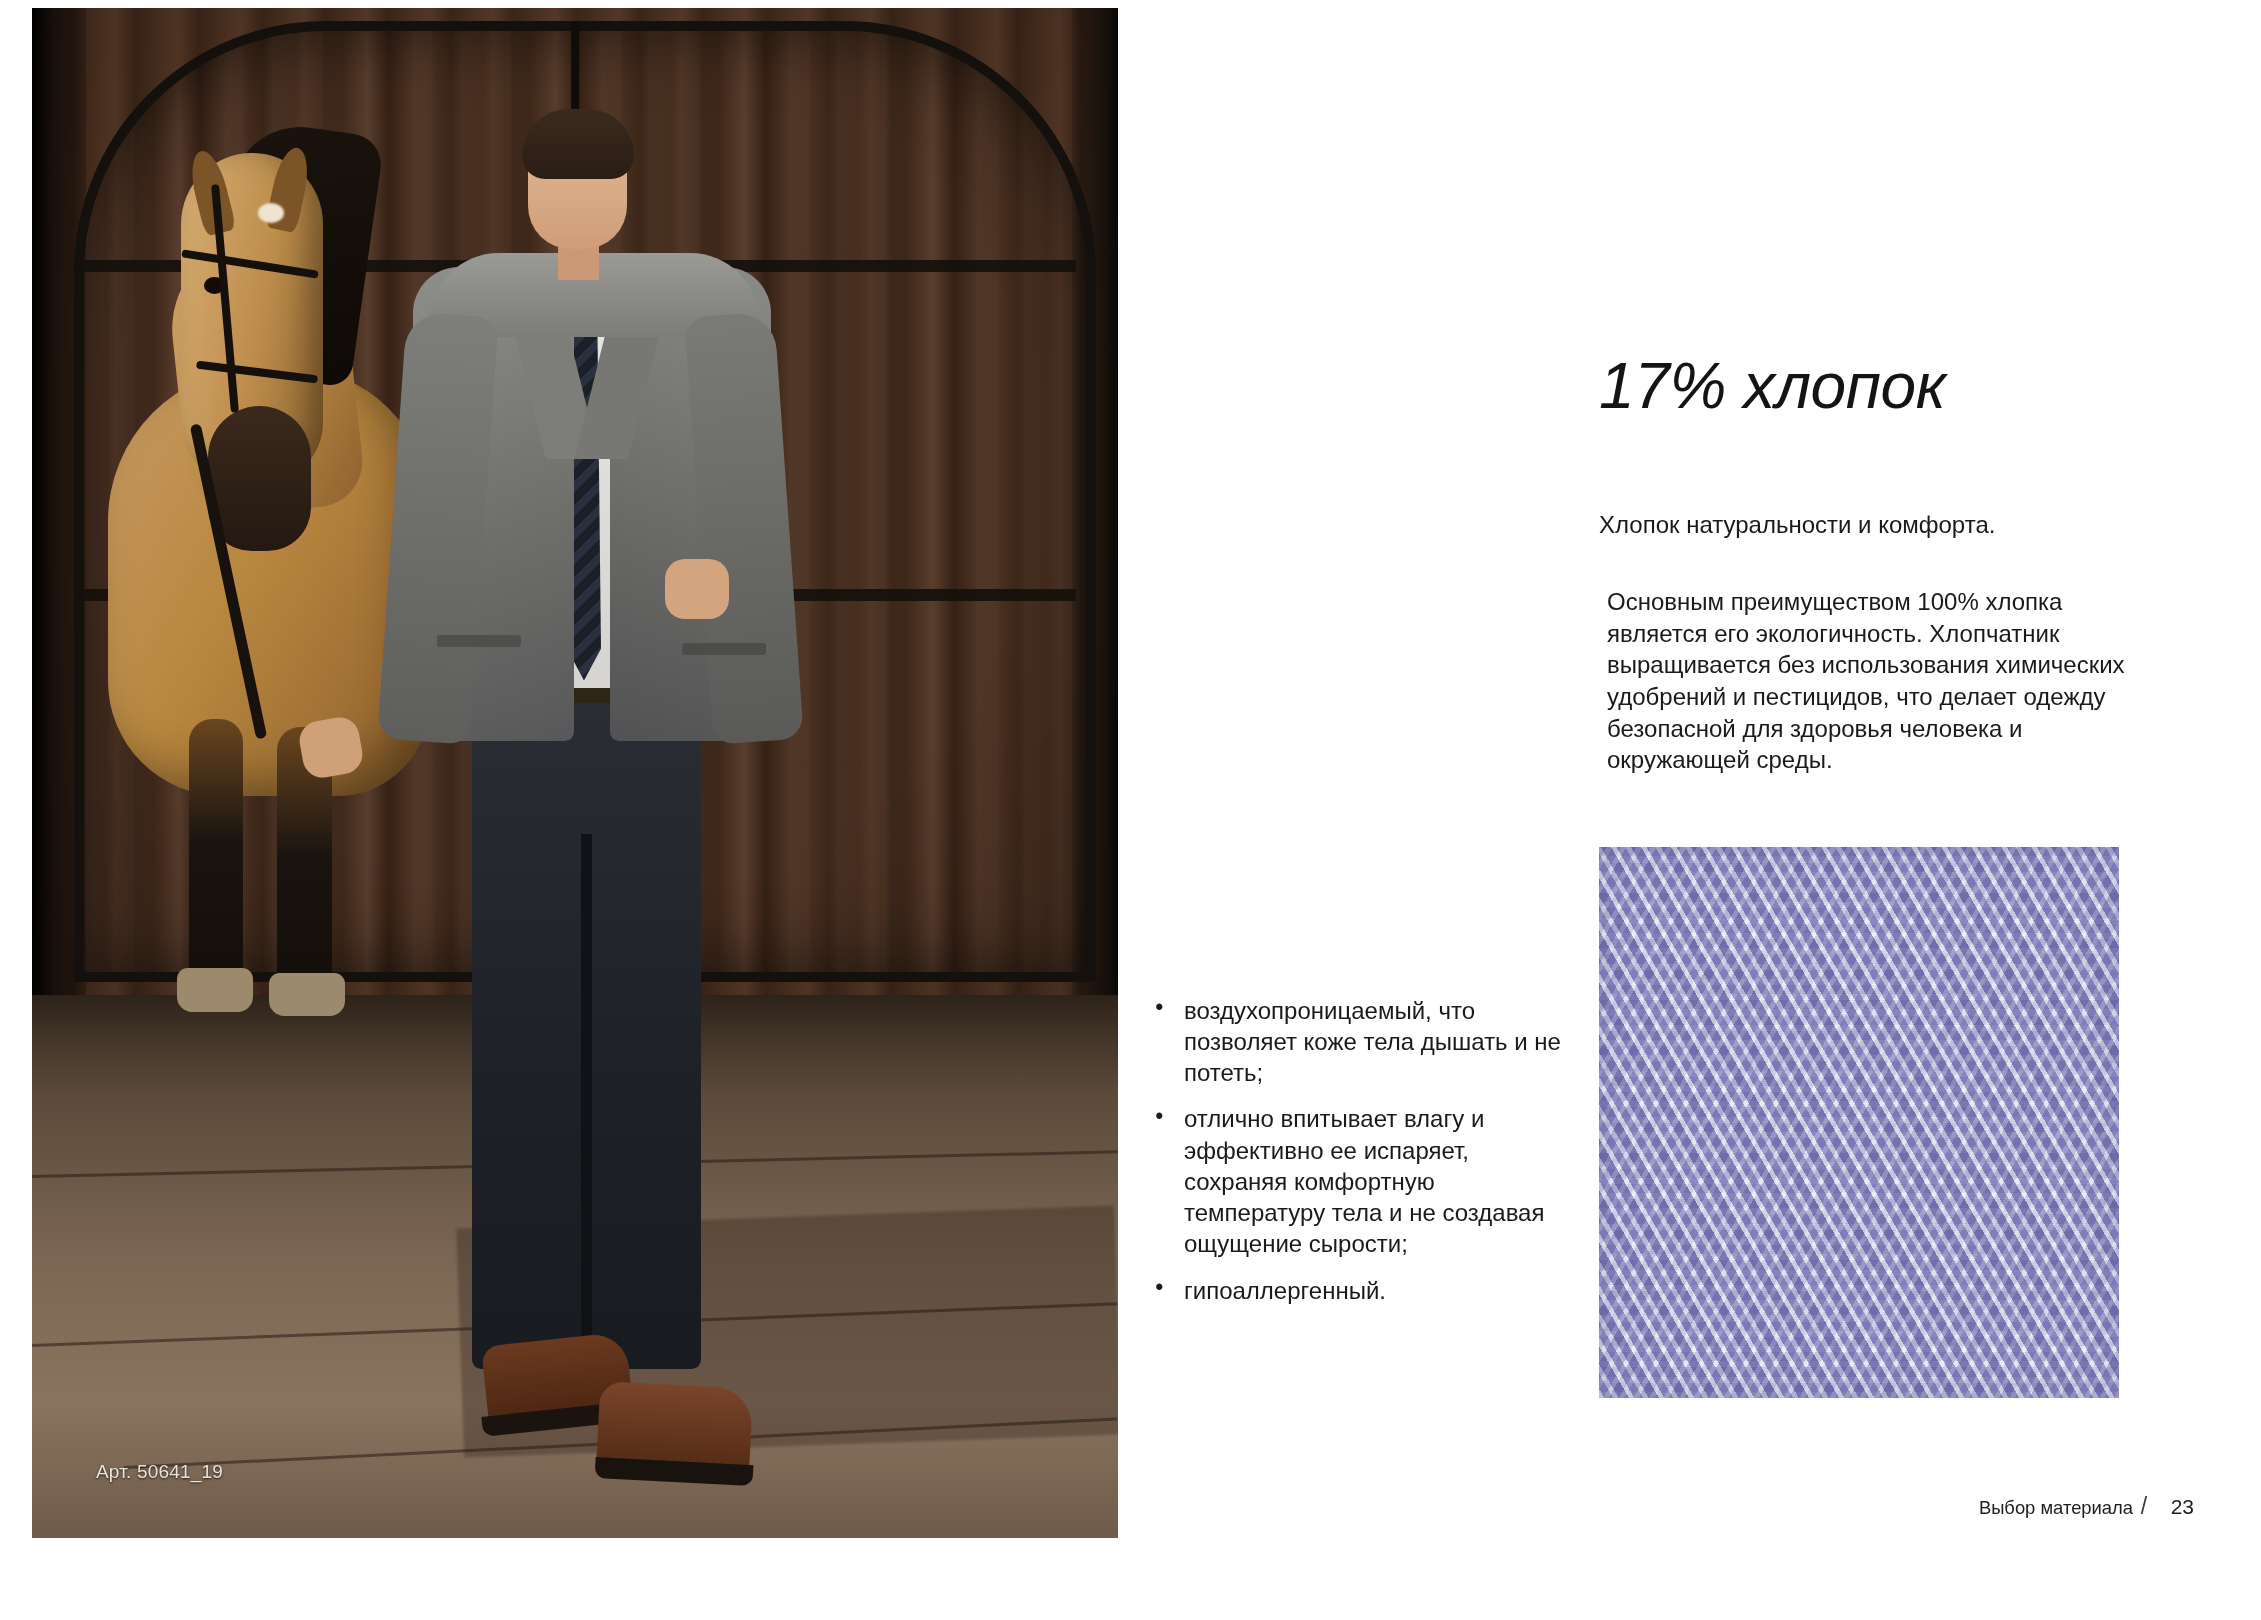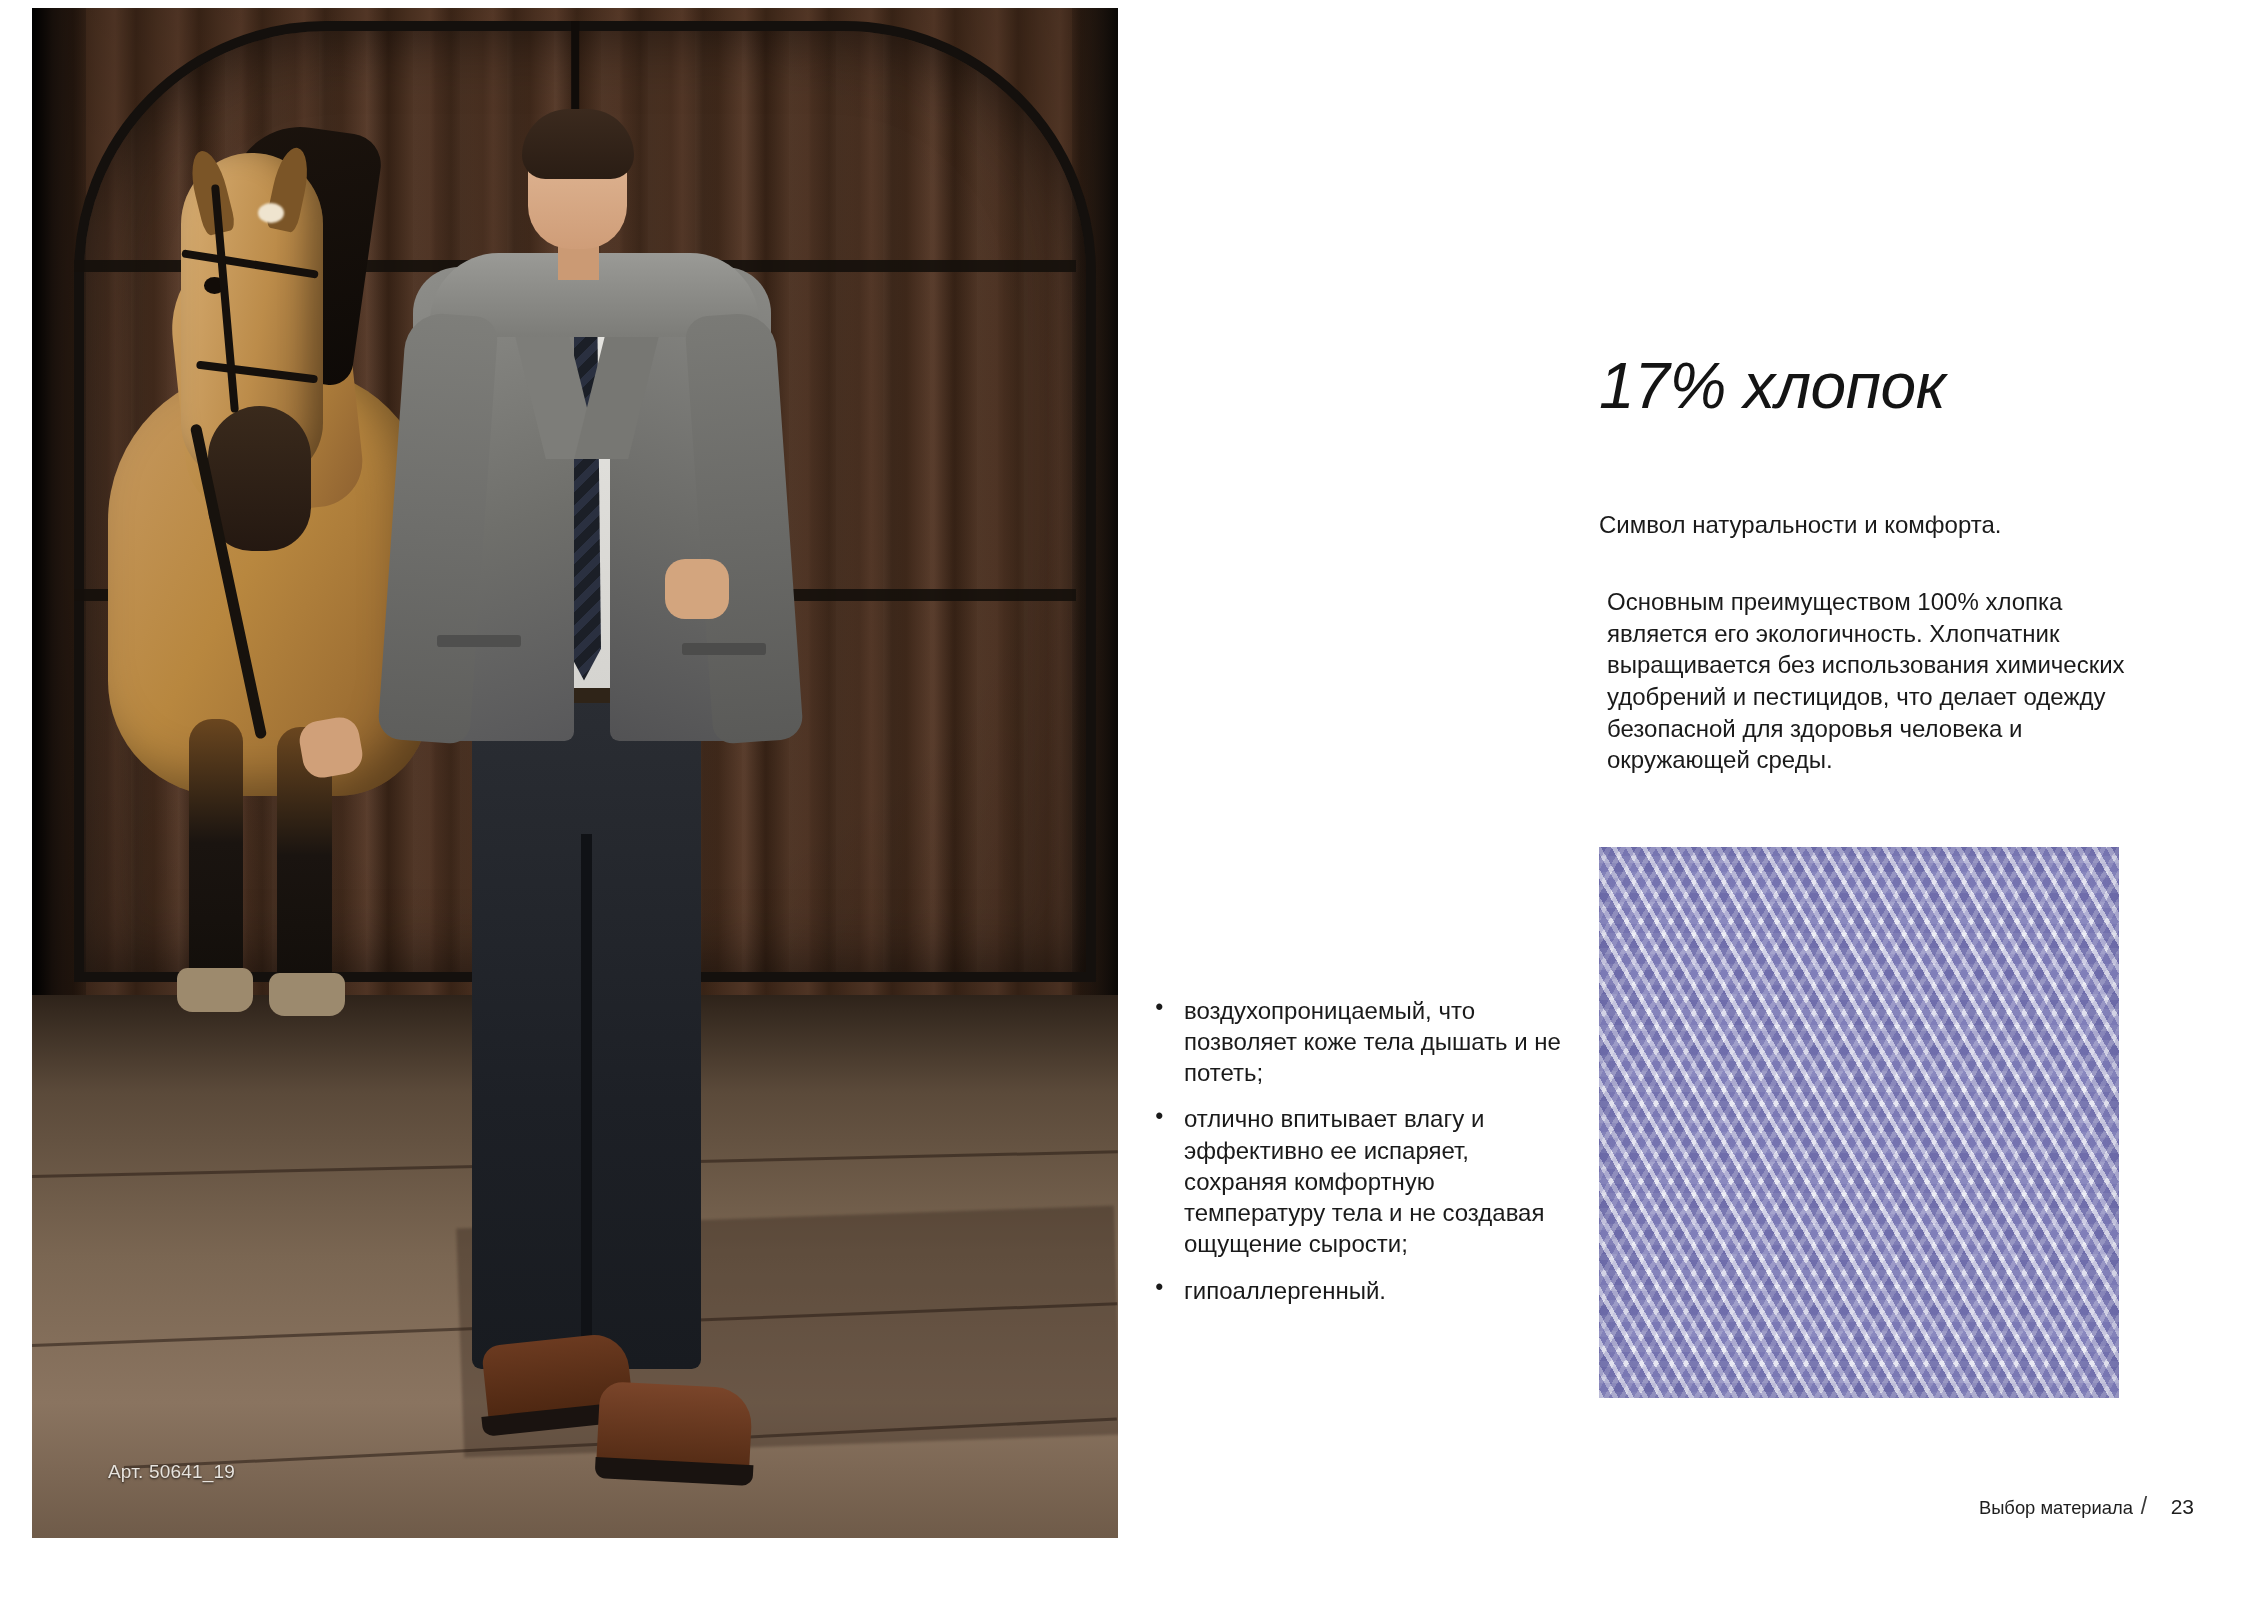--- a/index.html
+++ b/index.html
@@ -318,21 +318,20 @@
   }
 
   .photo-caption {
     position: absolute;
     left: 64px;
     bottom: 55px;
     font-size: 19px;
     color: #e7e3dd;
     letter-spacing: 0.2px;
     text-shadow: 0 0.8px 2.3px rgba(0,0,0,.8);
-    margin-left: 12px;
   }
 
   
   .title {
     position: absolute;
     left: 1599px;
     top: 306px;
     font-size: 64px;
     font-style: italic;
     font-weight: 400;
@@ -491,21 +490,21 @@
     <div class="man man-hand-r"></div>
     <div class="man man-neck"></div>
     <div class="man man-head"></div>
     <div class="man man-hair"></div>
 
     <div class="photo-caption">Арт. 50641_19</div>
   </div>
 
   <h1 class="title">17% хлопок</h1>
 
-  <div class="lead">Символ натуральности и комфорта.</div>
+  <div class="lead">Хлопок натуральности и комфорта.</div>
 
   <div class="body-copy">
     <p>Основным преимуществом 100% хлопка является его экологичность. Хлопчатник выращивается без использования химических удобрений и пестицидов, что делает одежду безопасной для здоровья человека и окружающей среды.</p>
   </div>
 
   <div class="swatch"></div>
 
   <div class="column-text">
     <ul class="bullets">
       <li>воздухопроницаемый, что позволяет коже тела дышать и не потеть;</li>

